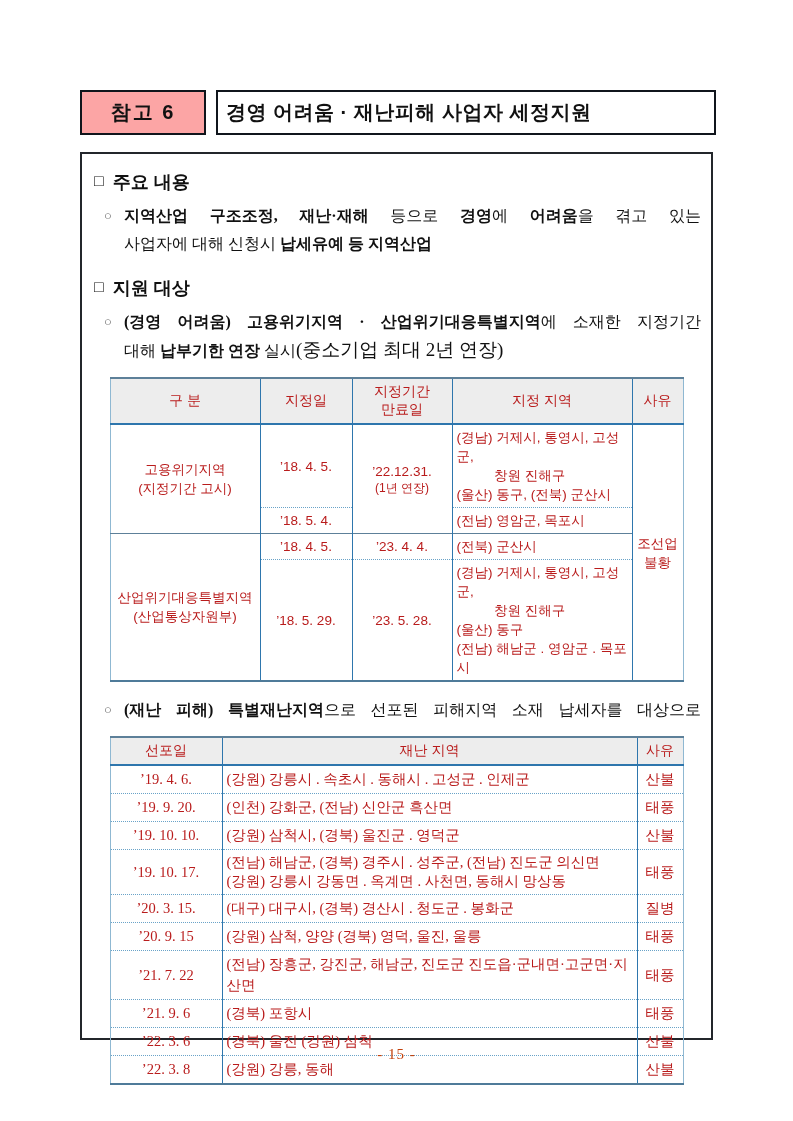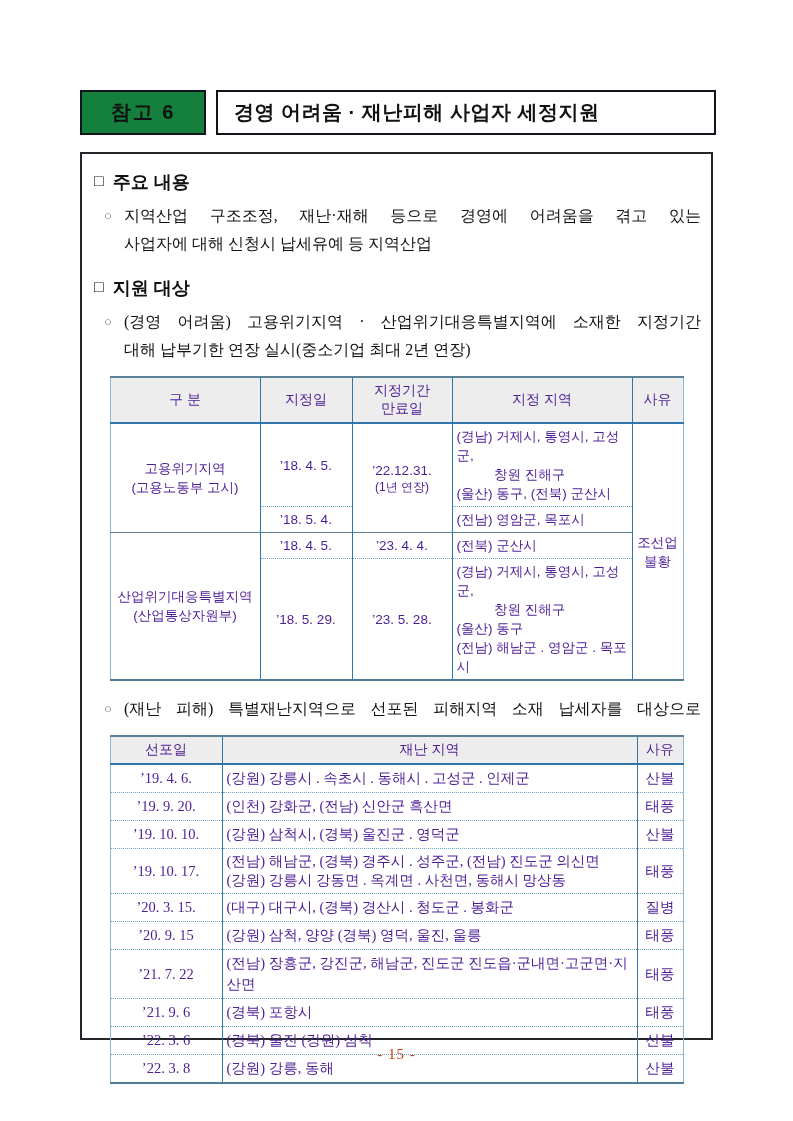--- a/index.html
+++ b/index.html
@@ -1,45 +1,45 @@
 <!DOCTYPE html>
 <html><head>
 <meta charset="utf-8">
 <style>
   html,body{margin:0;padding:0;background:#ffffff;}
   .page{position:relative;width:793px;height:1121px;background:#ffffff;
         font-family:"Liberation Serif", serif;color:#111;overflow:hidden;}
 
   
   .titlebar{position:absolute;left:80px;top:90px;width:636px;display:flex;gap:10px;}
-  .badge{width:122px;height:41px;background:#15803d;border:2px solid #10151c;
+  .badge{width:122px;height:41px;background:#fca5a5;border:2px solid #10151c;
          display:flex;align-items:center;justify-content:center;
          font-family:"Liberation Sans", sans-serif;font-weight:bold;font-size:20px;letter-spacing:2px;}
   .titlebox{flex:1;height:41px;border:2px solid #10151c;background:#fff;
-            display:flex;align-items:center;padding-left:16px;
+            display:flex;align-items:center;padding-left:8px;
             font-family:"Liberation Sans", sans-serif;font-weight:bold;font-size:20px;letter-spacing:0.5px;}
 
   
   .mainbox{position:absolute;left:80px;top:152px;width:633px;height:888px;
            border:2px solid #23262b;box-sizing:border-box;background:#fff;padding-top:8px;}
 
   .h{display:flex;align-items:center;gap:9px;margin:8px 12px 2px 12px;
      font-family:"Liberation Sans", sans-serif;font-weight:bold;font-size:18px;}
   .h .sq{font-size:16px;font-weight:normal;position:relative;top:-1px;}
 
   .para{display:flex;margin:8px 10px 8px 22px;font-size:16px;line-height:28px;}
   .para .bu{width:20px;flex:none;color:#555;font-size:13px;line-height:28px;}
   .ptext{flex:1;min-width:0;}
   .jline{text-align:justify;text-align-last:justify;}
-  .b{font-weight:normal;}
-  .sm{font-size:16px;}
+  .b{font-weight:bold;}
+  .sm{font-size:19px;}
 
   
   table{border-collapse:collapse;table-layout:fixed;margin:12px auto 6px auto;width:573px;
-        font-family:"Liberation Sans", sans-serif;font-size:13.5px;color:#4c1d95;}
+        font-family:"Liberation Sans", sans-serif;font-size:13.5px;color:#b91c1c;}
   table{border-top:2px solid #5d8099;border-bottom:2px solid #4f7b99;
         border-left:1px solid #8fb8d2;border-right:1px solid #8fb8d2;}
   th{background:#ededed;font-weight:normal;font-size:14px;text-align:center;
      padding:4px 2px;border-bottom:2px solid #2e76ad;vertical-align:middle;}
   td{padding:3px 4px;vertical-align:middle;}
   .vl{border-left:1px solid #2e76ad;}
   .pre{white-space:pre-wrap;}
   .ctr{text-align:center;}
   .lft{text-align:left;padding-left:4px;}
   .dot{border-bottom:1px dotted #69a3c8;}
@@ -112,21 +112,21 @@
           <th class="vl">지정일</th>
           <th class="vl pre">지정기간
 만료일</th>
           <th class="vl">지정 지역</th>
           <th class="vl">사유</th>
         </tr>
       </thead>
       <tbody>
         <tr>
           <td rowspan="2" class="pre ctr">고용위기지역
-(고용노동부 고시)</td>
+(지정기간 고시)</td>
           <td class="vl ctr dot">’18. 4. 5.</td>
           <td rowspan="2" class="vl ctr">
             <div>’22.12.31.</div>
             <div class="note">(1년 연장)</div>
           </td>
           <td class="vl lft pre dot">(경남) 거제시, 통영시, 고성군,
           창원 진해구
 (울산) 동구, (전북) 군산시</td>
           <td rowspan="4" class="vl ctr pre">조선업
 불황</td>

